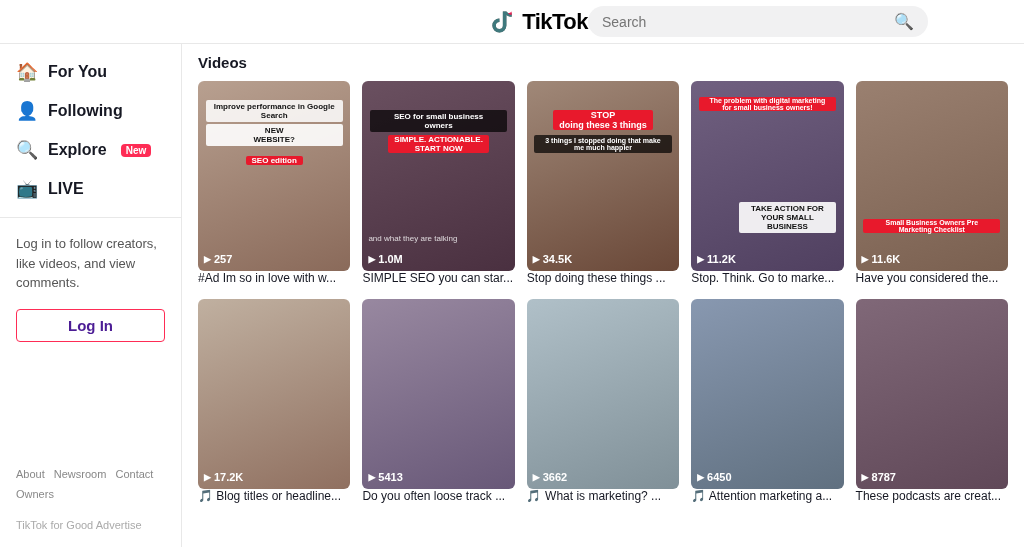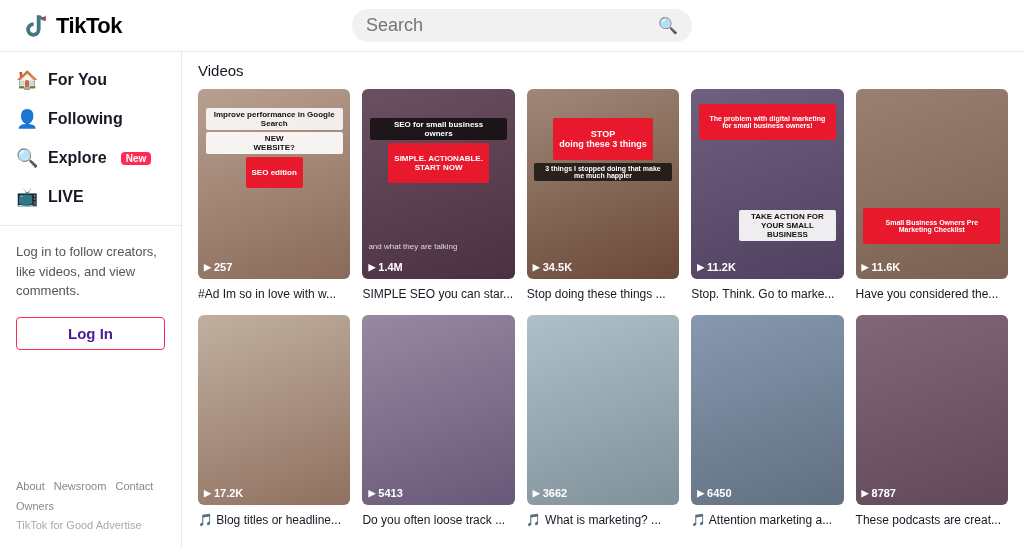--- a/index.html
+++ b/index.html
@@ -1,31 +1,31 @@
 <!DOCTYPE html>
 <html><head>
   <meta charset="utf-8">
   <style>
     * { margin: 0; padding: 0; box-sizing: border-box; }
     body { font-family: -apple-system, BlinkMacSystemFont, 'Segoe UI', sans-serif; background: #fff; width: 1024px; height: 547px; overflow: hidden; display: flex; flex-direction: column; }
 
     
     .header {
-      display: flex; align-items: center; justify-content: space-between;
-      padding: 0 22px; height: 52px; border-bottom: 1px solid #e8e8e8;
+      display: flex; align-items: center; justify-content: flex-end;
+      padding: 0 16px; height: 44px; border-bottom: 1px solid #e8e8e8;
       background: #fff; flex-shrink: 0;
     }
     .logo-area { display: flex; align-items: center; gap: 6px; }
     .logo-text { font-size: 22px; font-weight: 700; color: #000; letter-spacing: -0.5px; }
     .search-bar {
       display: flex; align-items: center; background: #f1f1f2;
       border-radius: 20px; padding: 6px 14px; width: 340px; gap: 8px;
     }
     .search-input {
-      border: none; background: transparent; font-size: 18px; color: #333;
+      border: none; background: transparent; font-size: 14px; color: #333;
       outline: none; flex: 1;
     }
     .search-icon { color: #888; font-size: 16px; }
 
     
     .main { display: flex; flex: 1; overflow: hidden; }
 
     
     .sidebar {
       width: 182px; flex-shrink: 0; padding: 8px 0;
@@ -45,25 +45,25 @@
     .sidebar-divider { border: none; border-top: 1px solid #e8e8e8; margin: 8px 0; }
     .login-text { font-size: 13px; color: #555; padding: 8px 16px; line-height: 1.5; }
     .login-btn {
       margin: 8px 16px; border: 1px solid #fe2c55; color: #4c1d95;
       background: #fff; border-radius: 4px; padding: 7px 0; font-size: 15px;
       font-weight: 600; cursor: pointer; width: calc(100% - 32px);
     }
     .sidebar-footer { margin-top: auto; padding: 8px 16px; }
     .footer-links { font-size: 11px; color: #888; line-height: 1.8; }
     .footer-links a { color: #888; text-decoration: none; margin-right: 6px; }
-    .footer-tiktok { font-size: 11px; color: #aaa; margin-top: 2px; }
+    .footer-tiktok { font-size: 11px; color: #aaa; margin-top: 14px; }
 
     
     .content { flex: 1; overflow-y: auto; padding: 10px 16px; }
-    .section-title { font-size: 15px; font-weight: 400; color: #161823; margin-bottom: 10px; }
+    .section-title { font-size: 15px; font-weight: 700; color: #161823; margin-bottom: 10px; }
 
     
     .video-grid {
       display: grid; grid-template-columns: repeat(5, 1fr);
       gap: 12px;
     }
     .video-card { cursor: pointer; }
     .video-thumb {
       width: 100%; aspect-ratio: 9/16; background: #15803d; border-radius: 6px;
       overflow: hidden; position: relative; max-height: 190px;
@@ -75,36 +75,36 @@
     }
     .thumb-overlay {
       position: absolute; inset: 0; display: flex; flex-direction: column;
       justify-content: flex-end; padding: 6px;
     }
     .thumb-views {
       color: #fff; font-size: 11px; font-weight: 600;
       display: flex; align-items: center; gap: 3px;
     }
     .play-icon { font-size: 9px; }
-    .video-title { font-size: 12px; color: #161823; margin-top: 8px; line-height: 1.3; }
+    .video-title { font-size: 12px; color: #161823; margin-top: 0; line-height: 1.3; }
 
     
     .t1 { background: linear-gradient(160deg, #b8a090, #8a6a5a); }
     .t2 { background: linear-gradient(160deg, #6a5060, #4a3040); }
     .t3 { background: linear-gradient(160deg, #a08878, #6a4838); }
     .t4 { background: linear-gradient(160deg, #706080, #504060); }
     .t5 { background: linear-gradient(160deg, #9a8070, #7a6050); }
     .t6 { background: linear-gradient(160deg, #c0b0a0, #907060); }
     .t7 { background: linear-gradient(160deg, #9888a0, #685878); }
     .t8 { background: linear-gradient(160deg, #b0c0c8, #809098); }
     .t9 { background: linear-gradient(160deg, #8898b0, #607080); }
     .t10 { background: linear-gradient(160deg, #806878, #604858); }
     .thumb-label-red {
       background: #e8192c; color: #fff; font-size: 9px; font-weight: 700;
-      padding: 11px 6px; border-radius: 2px; display: inline-block;
+      padding: 0 6px; border-radius: 2px; display: inline-block;
     }
     .thumb-label-white {
       background: rgba(255,255,255,0.9); color: #111; font-size: 8px; font-weight: 700;
       padding: 2px 5px; border-radius: 2px; display: inline-block; margin-bottom: 3px;
     }
     .thumb-label-dark {
       background: rgba(0,0,0,0.7); color: #fff; font-size: 8px; font-weight: 700;
       padding: 2px 10px; border-radius: 2px; display: inline-block;
     }
 
@@ -192,21 +192,21 @@
         <div class="video-thumb">
           <div class="video-thumb-bg t2"></div>
           <div style="position:absolute;top:15%;left:5%;right:5%;text-align:center;">
             <div class="thumb-label-dark" style="font-size:8px;margin-bottom:3px;">SEO for small business owners</div>
             <div class="thumb-label-red" style="font-size:8px;">SIMPLE. ACTIONABLE.<br>START NOW</div>
           </div>
           <div style="position:absolute;bottom:28px;left:6px;right:6px;font-size:8px;color:rgba(255,255,255,0.8);">and what they are talking</div>
           <div class="thumb-overlay">
             <div class="thumb-views">
               <span class="play-icon">▶</span> 
-                <span>1.4M</span>
+                <span>1.0M</span>
             </div>
           </div>
         </div>
         <div class="video-title">SIMPLE SEO you can star...</div>
       </div>
 
       <div class="video-card">
         <div class="video-thumb">
           <div class="video-thumb-bg t3"></div>
           <div style="position:absolute;top:15%;left:5%;right:5%;text-align:center;">

